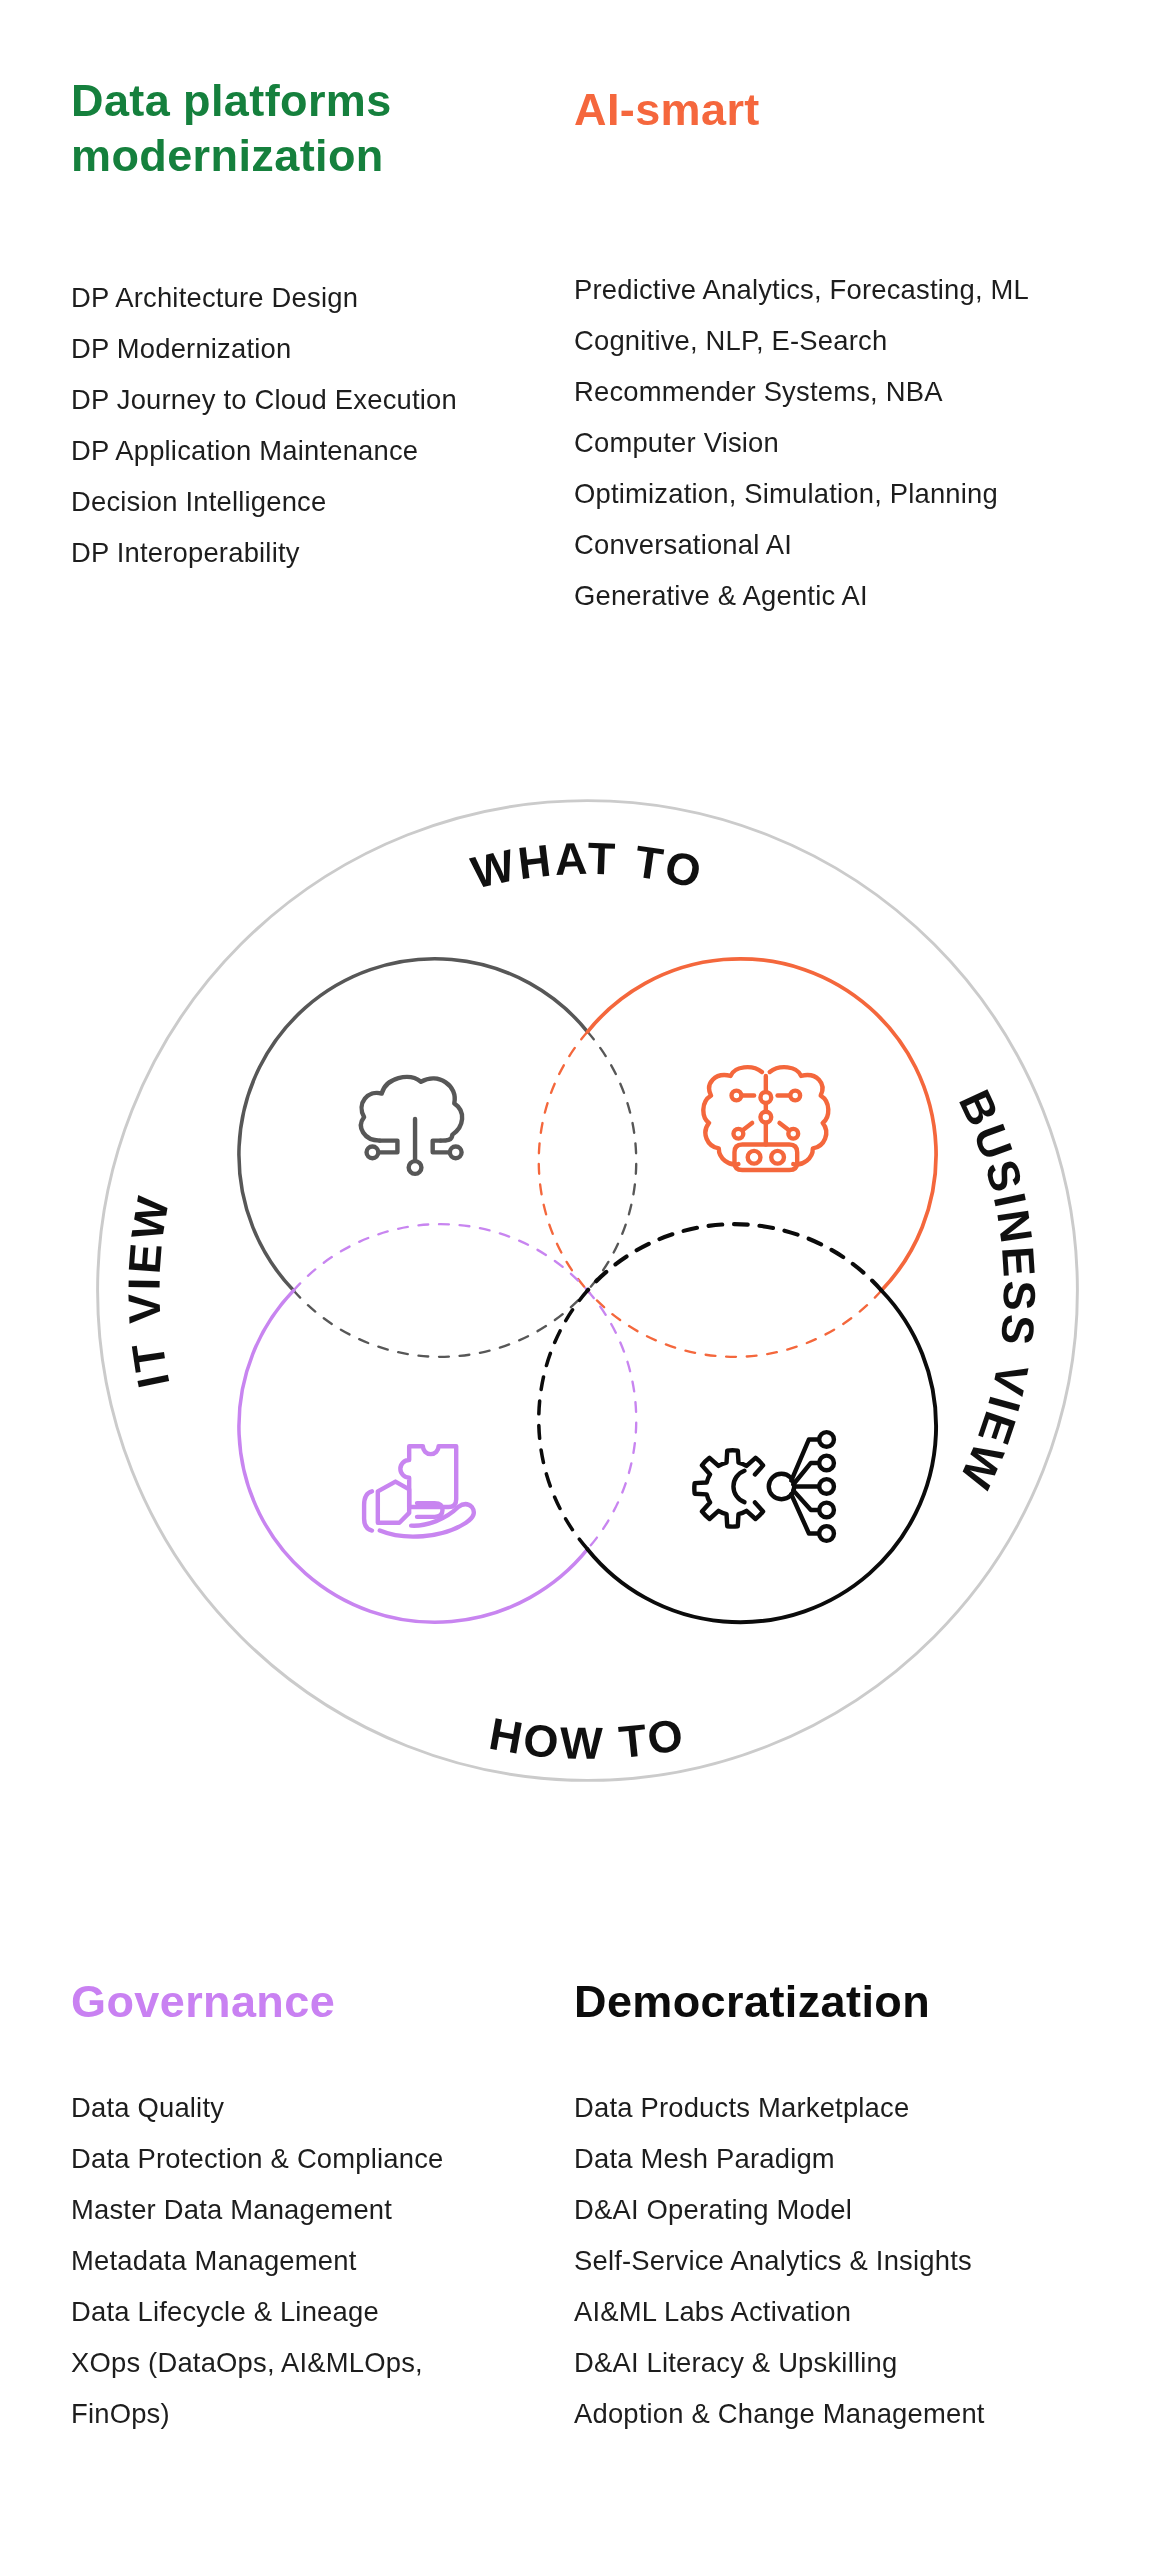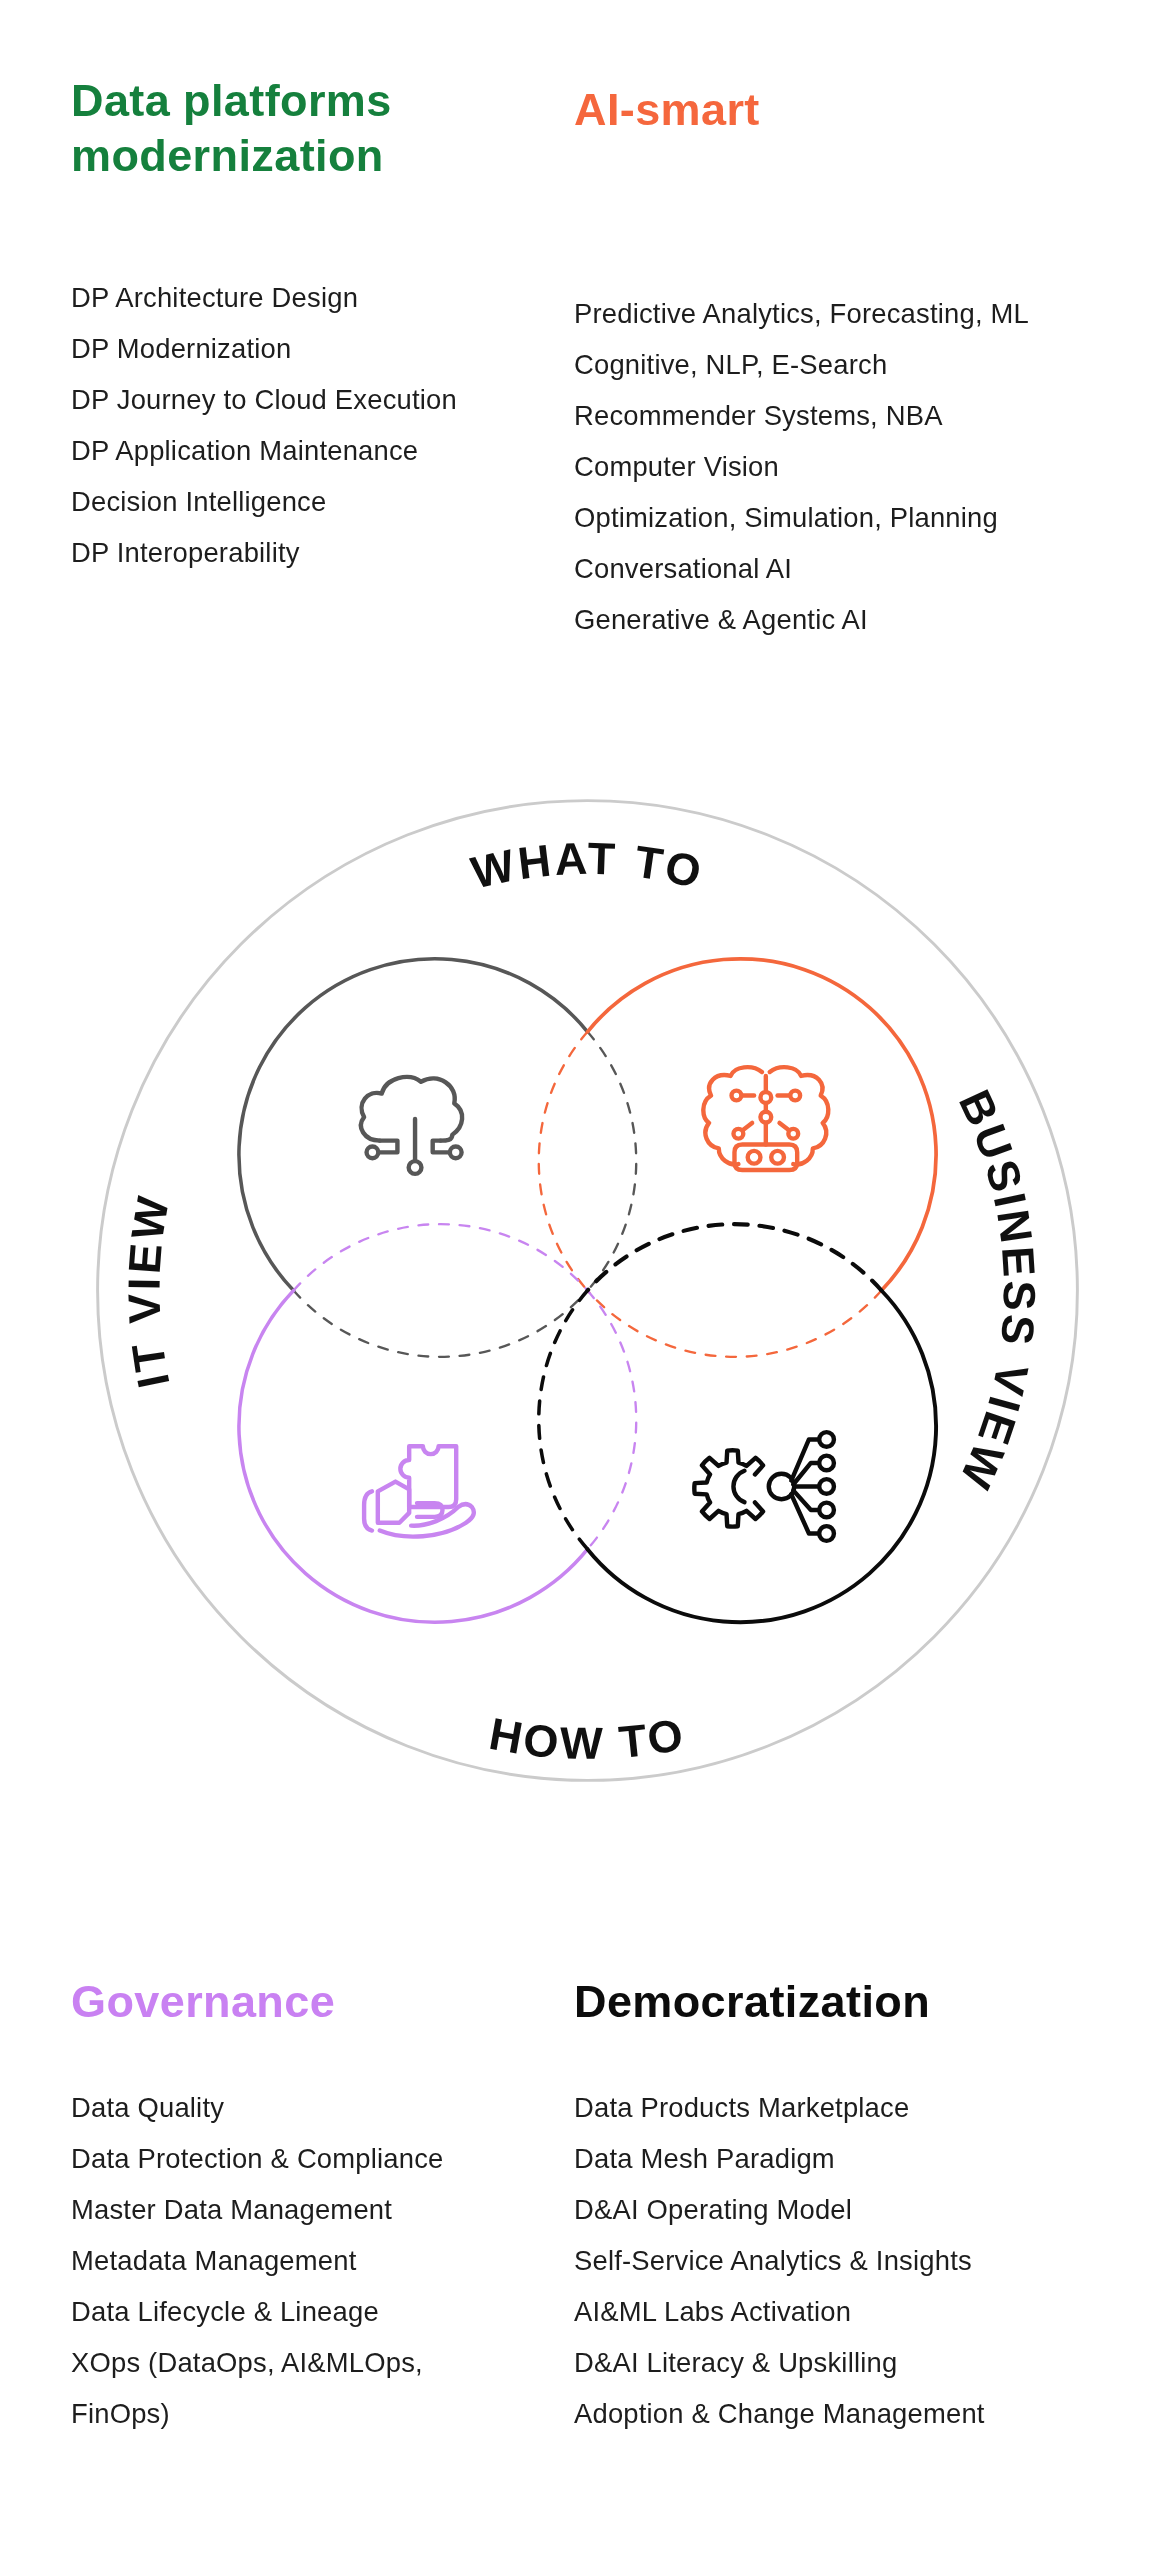--- a/index.html
+++ b/index.html
@@ -7,21 +7,21 @@
     width:1175px;height:2576px;position:relative;background:#ffffff;
     font-family:"Liberation Sans","DejaVu Sans",sans-serif;color:#1d1d1d;overflow:hidden;
   }
   .heading{position:absolute;font-size:45px;font-weight:700;line-height:1.22;letter-spacing:0.4px;}
   .h-gray{left:71px;top:74px;width:421px;color:#15803d;}
   .h-orange{left:574px;top:74px;width:549px;color:#f5673d;margin-top:9px;}
   .h-purple{left:71px;top:1975px;width:470px;color:#c981f2;}
   .h-black{left:574px;top:1975px;width:588px;color:#0c0c0c;}
   ul.plain{position:absolute;list-style:none;margin:0;padding:0;font-size:27.4px;line-height:51px;letter-spacing:0.2px;color:#1d1d1d;}
   .list-dp{left:71px;top:272px;width:460px;}
-  .list-ai{left:574px;top:288px;width:578px;}
+  .list-ai{left:574px;top:264px;width:578px;}
   .list-gov{left:71px;top:2082px;width:392px;}
   .list-dem{left:574px;top:2082px;width:588px;}
   #venn{position:absolute;left:78px;top:781px;width:1019px;height:1019px;}
   #venn text{font-family:"Liberation Sans","DejaVu Sans",sans-serif;font-weight:700;font-size:46px;letter-spacing:3px;fill:#101010;}
 </style>
 </head>
 <body>
 
 <div class="heading h-gray">Data platforms modernization</div>
 <div class="heading h-orange">AI-smart</div>

